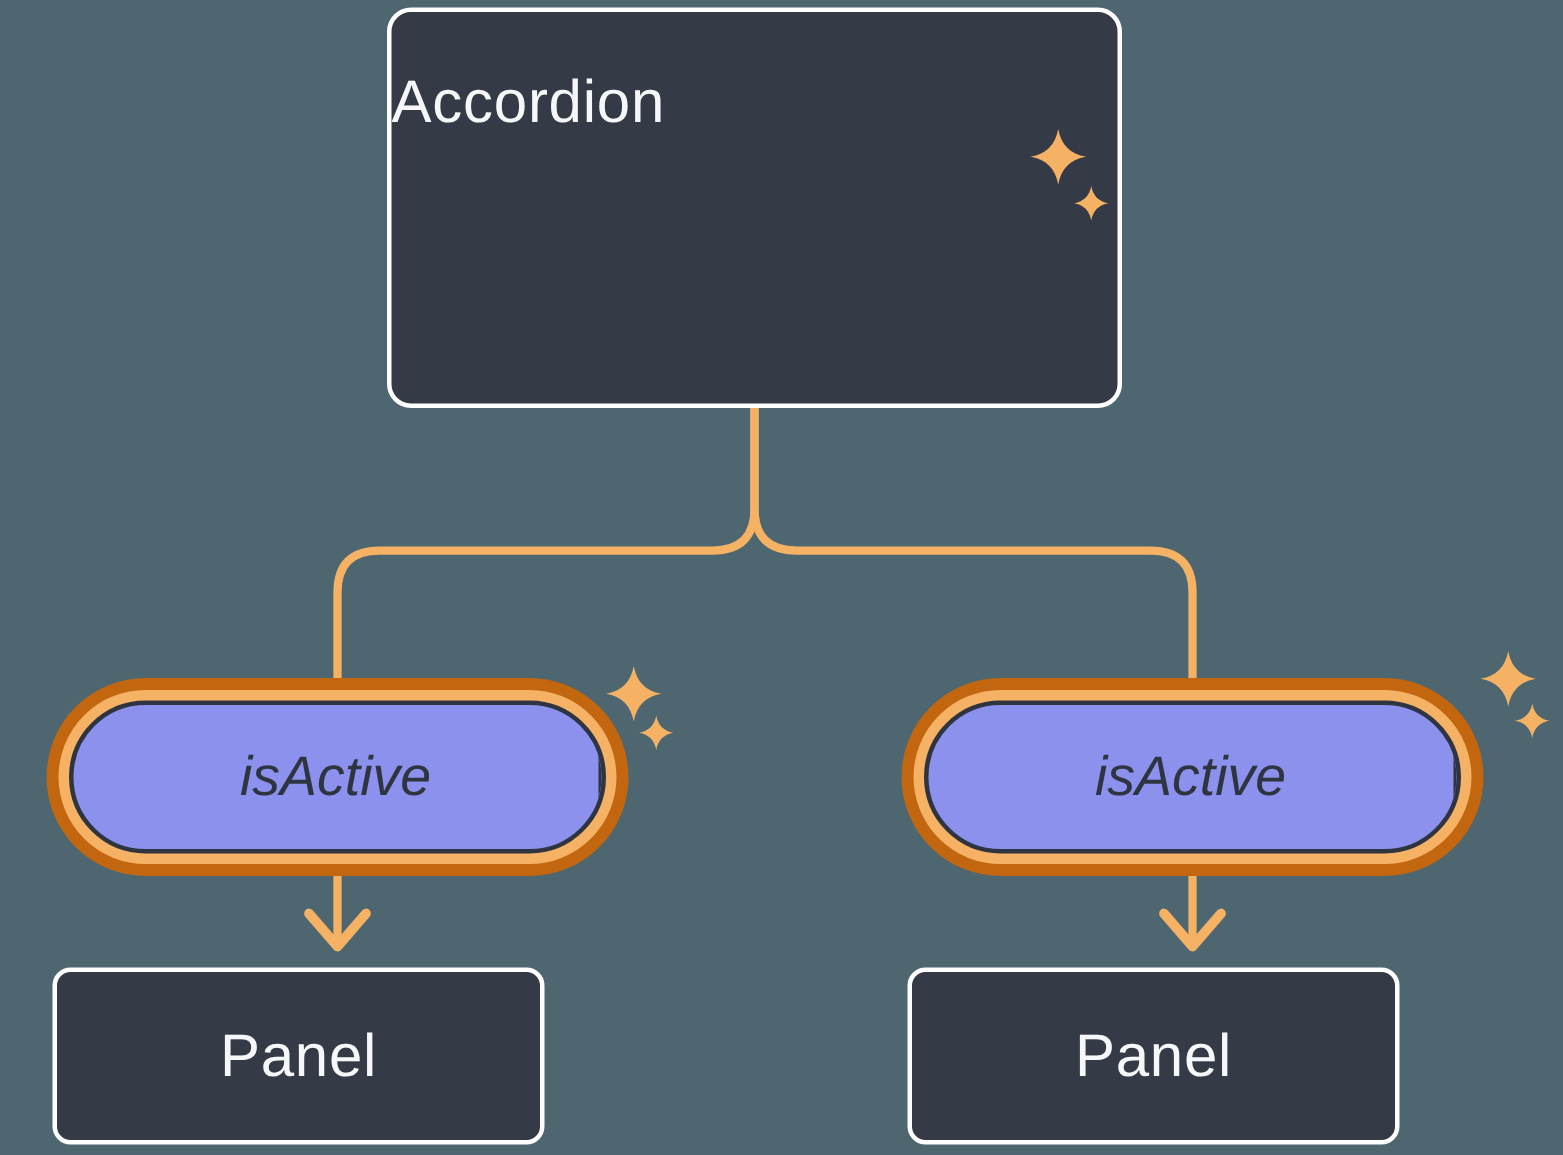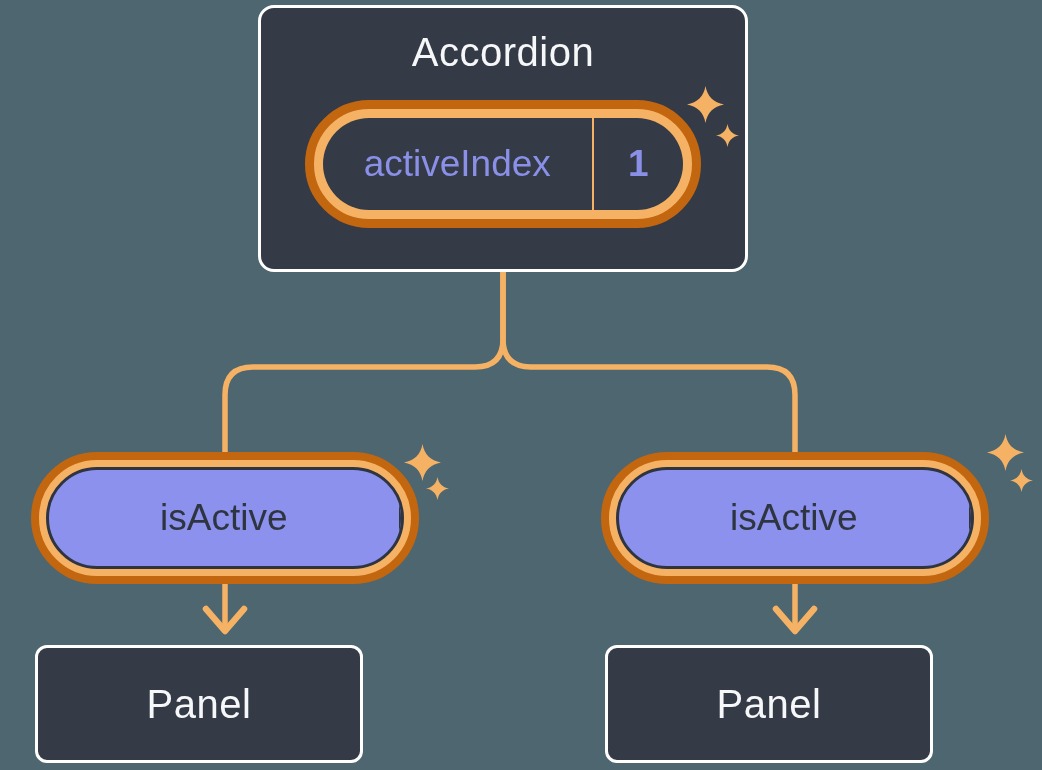--- a/index.html
+++ b/index.html
@@ -44,22 +44,21 @@
     position: absolute;
     background: var(--box-fill);
     border: 3px solid var(--box-border);
     border-radius: 16px;
   }
   .accordion-box {
     left: 258px; top: 5px;
     width: 490px; height: 267px;
     display: flex;
     flex-direction: column;
-    align-items: center;
-    padding-top: 20px;
+    padding-top: 36px;
   }
   .box-title {
     color: var(--text-light);
     font-size: 40px;
     font-weight: 500;
     line-height: 48px;
     letter-spacing: 0.5px;
   }
 
   
@@ -98,20 +97,21 @@
   }
 
   
   .prop-pill {
     position: absolute;
     width: 388px; height: 132px;
     border: 8px solid var(--orange-dark);
     background: var(--orange-light);
     border-radius: 999px;
     padding: 7px;
+    font-style: italic;
   }
   .prop-pill.left  { left: 31px;  top: 452px; }
   .prop-pill.right { left: 601px; top: 452px; }
   .prop-pill .pill-inner {
     width: 100%; height: 100%;
     background: var(--purple-fill);
     border: 3px solid var(--text-dark);
     border-radius: 999px;
     display: flex;
     align-items: stretch;
@@ -161,27 +161,20 @@
     <path class="line" d="M503 271 L503 339 Q503 367 475 367 L253 367 Q225 367 225 395 L225 456"></path>
     <path class="line" d="M503 271 L503 339 Q503 367 531 367 L767 367 Q795 367 795 395 L795 456"></path>
     <path class="line" d="M225 582 L225 628"></path>
     <path class="line arrowhead" d="M206 609 L225 631 L244 609"></path>
     <path class="line" d="M795 582 L795 628"></path>
     <path class="line arrowhead" d="M776 609 L795 631 L814 609"></path>
   </svg>
 
   <div class="component-box accordion-box">
     <div class="box-title">Accordion</div>
-    <div class="state-pill">
-      <div class="pill-inner">
-        <span class="pill-name">activeIndex</span>
-        <span class="pill-divider"></span>
-        <span class="pill-value">1</span>
-      </div>
-    </div>
   </div>
 
   <svg class="sparkle" style="left:687px; top:86px;" width="37" height="37" viewBox="0 0 24 24">
     <path d="M12 0 C13.2 6.8 17.2 10.8 24 12 C17.2 13.2 13.2 17.2 12 24 C10.8 17.2 6.8 13.2 0 12 C6.8 10.8 10.8 6.8 12 0 Z"></path>
   </svg>
   <svg class="sparkle" style="left:716px; top:124px;" width="23" height="23" viewBox="0 0 24 24">
     <path d="M12 0 C13.2 6.8 17.2 10.8 24 12 C17.2 13.2 13.2 17.2 12 24 C10.8 17.2 6.8 13.2 0 12 C6.8 10.8 10.8 6.8 12 0 Z"></path>
   </svg>
 
   <div class="prop-pill left">

